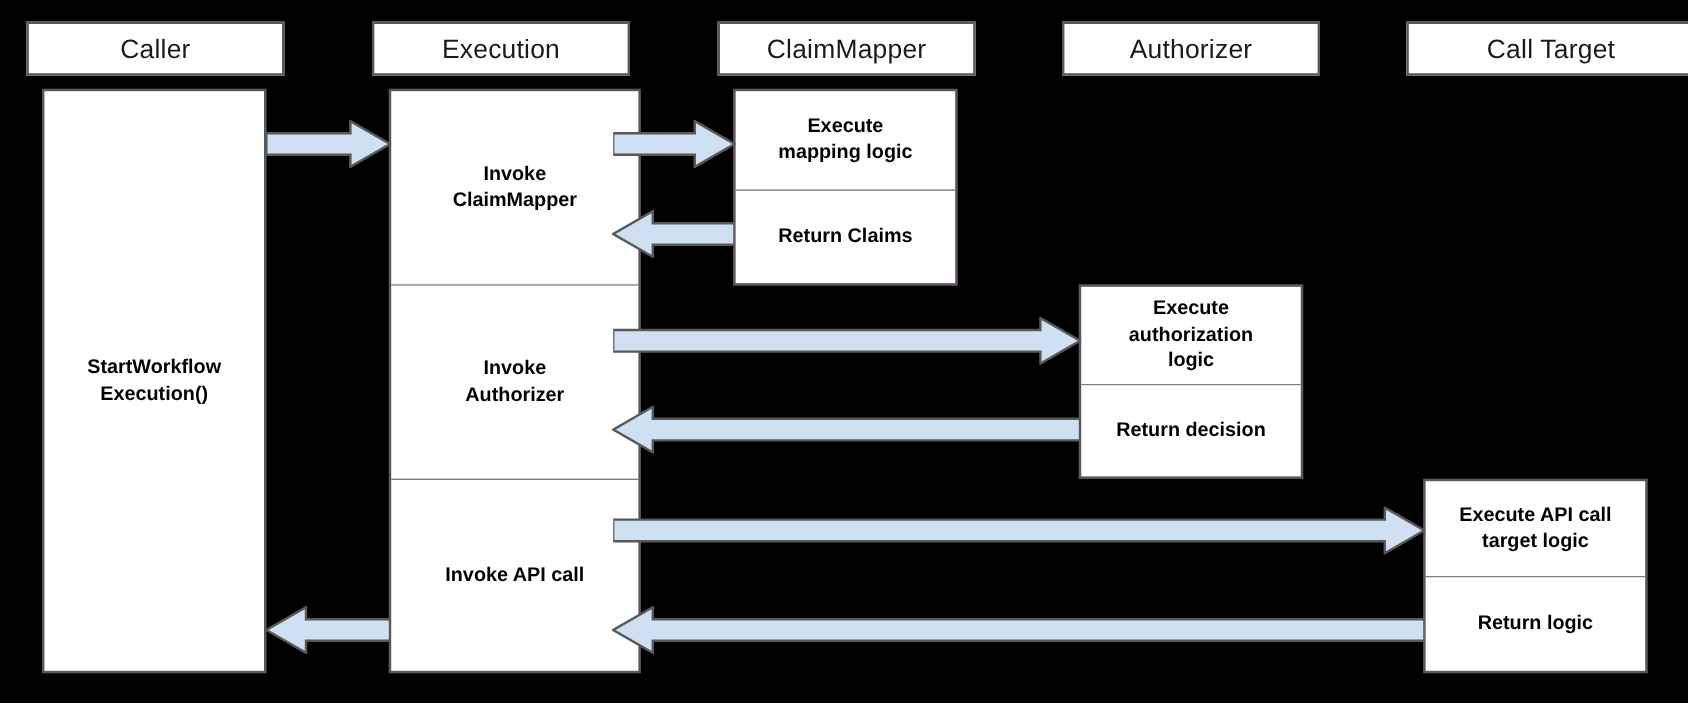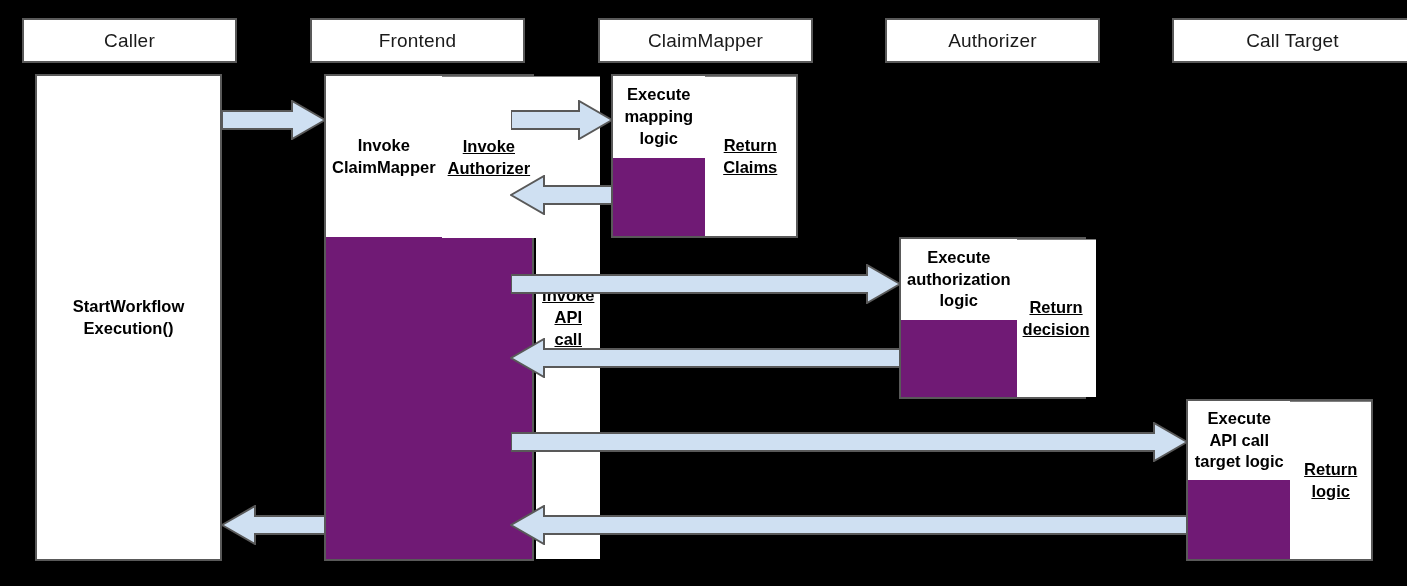--- a/index.html
+++ b/index.html
@@ -18,65 +18,65 @@
   }
   .lifeline-header {
     position: absolute;
     background: #ffffff;
     border: 2px solid #595959;
     box-sizing: border-box;
     display: flex;
     align-items: center;
     justify-content: center;
     color: #1a1a1a;
-    font-size: 19px;
+    font-size: 22px;
     font-weight: 400;
     letter-spacing: 0.2px;
   }
   .activation {
     position: absolute;
     background: #701a75;
     border: 2px solid #595959;
     box-sizing: border-box;
     display: flex;
+    flex-direction: column;
   }
   .act-seg {
     position: relative;
     background: #ffffff;
     display: flex;
     align-items: center;
     justify-content: center;
     text-align: center;
     color: #000000;
     font-size: 16.5px;
     font-weight: bold;
     line-height: 1.33;
     padding: 0 6px;
     box-sizing: border-box;
   }
   .act-seg + .act-seg {
     border-top: 1.5px solid #7f7f7f;
-    text-decoration: underline;
   }
   .arrow {
     position: absolute;
     pointer-events: none;
   }
   .arrow svg { display: block; }
 </style>
 </head>
 <body>
 
 <div id="canvas">
 
   <div class="lifeline-header" style="left:22px; top:18px; width:215px; height:45px;">
     <span>Caller</span>
   </div>
   <div class="lifeline-header" style="left:310px; top:18px; width:215px; height:45px;">
-    <span>Frontend</span>
+    <span>Execution</span>
   </div>
   <div class="lifeline-header" style="left:598px; top:18px; width:215px; height:45px;">
     <span>ClaimMapper</span>
   </div>
   <div class="lifeline-header" style="left:885px; top:18px; width:215px; height:45px;">
     <span>Authorizer</span>
   </div>
   <div class="lifeline-header" style="left:1172px; top:18px; width:241px; height:45px;">
     <span>Call Target</span>
   </div>

